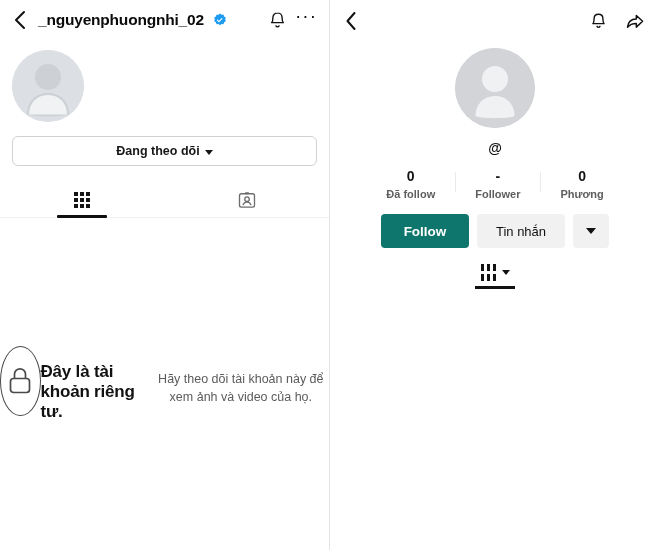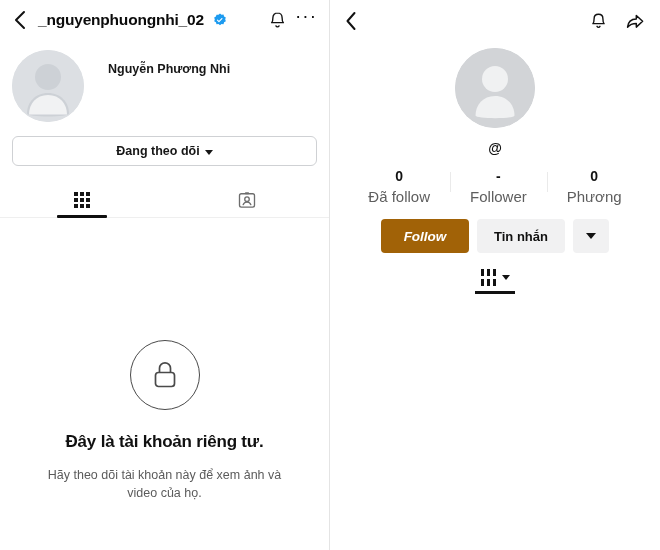--- a/index.html
+++ b/index.html
@@ -67,21 +67,21 @@
   .ig-tab.active::after {
     content: ""; position: absolute; bottom: -1px; left: 50%;
     transform: translateX(-50%);
     width: 50px; height: 3px; background: #0f0f0f; border-radius: 1px;
   }
   .grid-icon { display: grid; grid-template-columns: repeat(3, 4px);
     grid-template-rows: repeat(3, 4px); gap: 2px; }
   .grid-icon i { background: #141414; display: block; width: 4px; height: 4px; }
 
   .ig-private {
-    display: flex; flex-direction: column; align-items: center;
+    display: flex; align-items: center;
     padding-top: 122px;
   }
   .lock-circle {
     width: 70px; height: 70px; border-radius: 50%; border: 1.6px solid #4a4a4a;
     display: flex; align-items: center; justify-content: center;
   }
   .ig-private-title {
     margin-top: 22px; font-size: 17px; font-weight: 700; color: #111;
     letter-spacing: -.2px;
   }
@@ -109,30 +109,30 @@
   .tt-stats { display: flex; margin-top: 12px; }
   .tt-stat {
     display: flex; flex-direction: column; align-items: center;
     padding: 0 20px; min-width: 74px; position: relative;
   }
   .tt-stat + .tt-stat::before {
     content: ""; position: absolute; left: 0; top: 4px;
     width: 1px; height: 20px; background: #eaeaea;
   }
   .tt-stat-value { font-size: 14px; font-weight: 700; color: #121212; }
-  .tt-stat-label { font-size: 15px; color: #5e5e5e; margin-top: 4px; }
+  .tt-stat-label { font-size: 11px; color: #5e5e5e; margin-top: 4px; font-weight: bold; }
 
   .tt-actions { display: flex; gap: 8px; margin-top: 14px; align-items: center; }
   .tt-follow {
     width: 88px; height: 34px; border: none; border-radius: 4px;
     color: #fff; font-size: 13.5px; font-weight: 700; cursor: pointer;
   }
   .tt-message {
     width: 88px; height: 34px; border: none; border-radius: 4px;
-    background: #f1f1f2; color: #111; font-size: 13px; font-weight: 700;
+    background: #f1f1f2; color: #111; font-size: 13px; font-weight: 400;
     cursor: pointer;
   }
   .tt-more {
     width: 36px; height: 34px; border: none; border-radius: 4px;
     background: #f1f1f2; display: flex; align-items: center;
     justify-content: center; cursor: pointer;
   }
   .caret-sm {
     width: 0; height: 0; border-left: 5px solid transparent;
     border-right: 5px solid transparent; border-top: 6px solid #121212;
@@ -182,21 +182,20 @@
 
     <div class="ig-profile">
       <div class="ig-avatar">
         <svg viewBox="0 0 72 72" width="72" height="72">
           <circle cx="36" cy="36" r="36" fill="#dcdfe3"></circle>
           <circle cx="36" cy="27" r="13" fill="#cdd1d6"></circle>
           <path d="M36 43c-13 0-21 9.5-21 20.5 0 4 42 4 42 0C57 52.5 49 43 36 43z" fill="#cdd1d6"></path>
           <path d="M36 45c-12 0-19 9-19 19.5h38C55 54 48 45 36 45z" fill="#f1f2f3"></path>
         </svg>
       </div>
-      <div class="ig-fullname">Nguyễn Phương Nhi</div>
     </div>
 
     <div class="ig-actions">
       <div class="ig-btn">
         <span>Đang theo dõi</span>
         <span class="caret-dn"></span>
       </div>
     </div>
 
     <div class="ig-tabs">
@@ -270,21 +269,21 @@
           <span class="tt-stat-value">-</span>
           <span class="tt-stat-label">Follower</span>
         </div>
         <div class="tt-stat">
           <span class="tt-stat-value">0</span>
           <span class="tt-stat-label">Phương</span>
         </div>
       </div>
 
       <div class="tt-actions">
-        <button class="tt-follow" style="background: #a16207; font-style: italic;">Follow</button>
+        <button class="tt-follow" style="background: #0f766e;">Follow</button>
         <button class="tt-message">Tin nhắn</button>
         <button class="tt-more">
           <span class="caret-sm"></span>
         </button>
       </div>
 
       <div class="tt-tabs">
         <div class="tt-tab active">
           <span class="bars-icon">
             <i></i>

